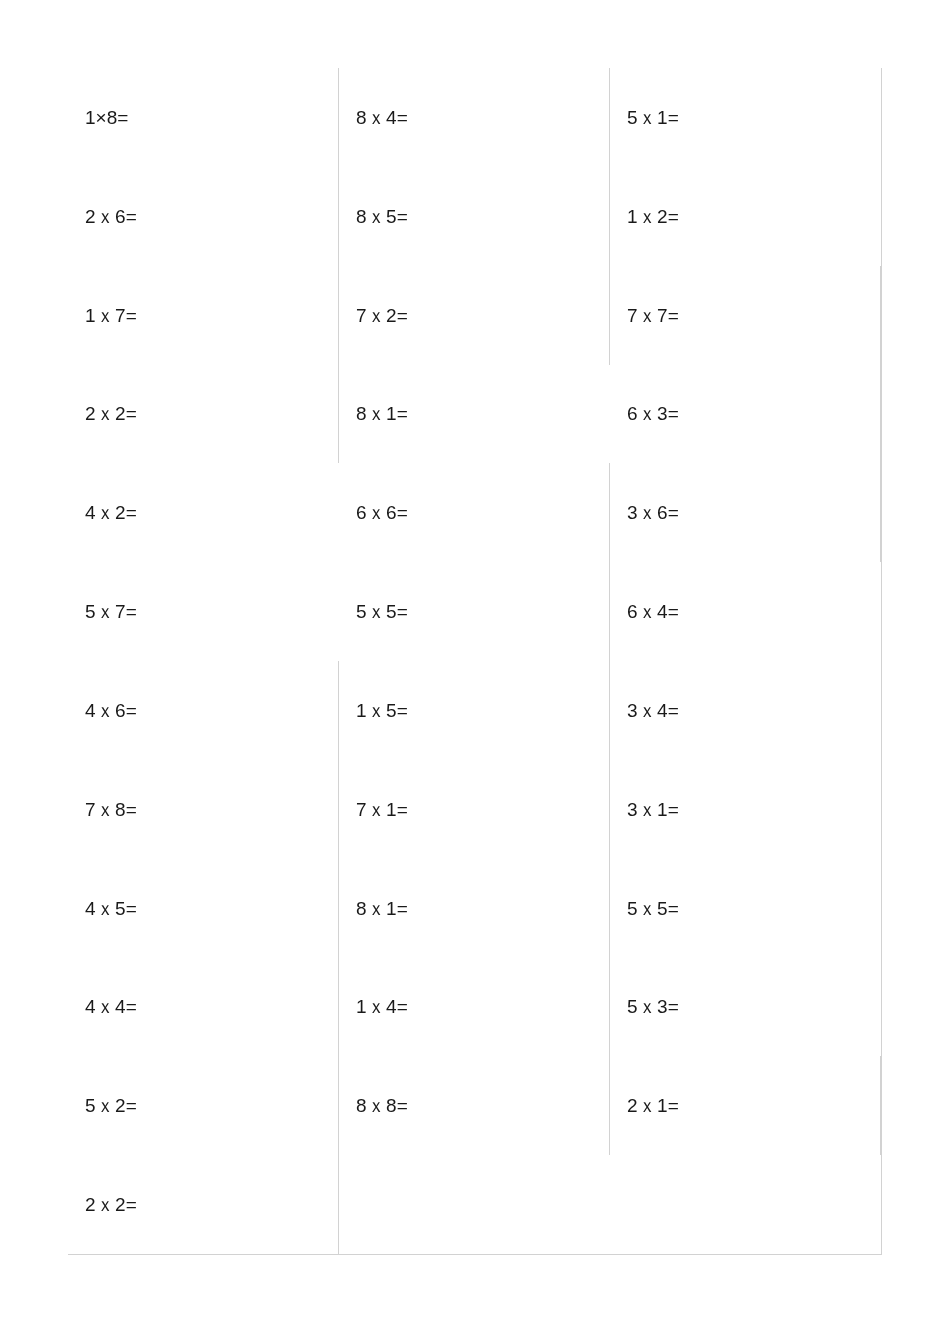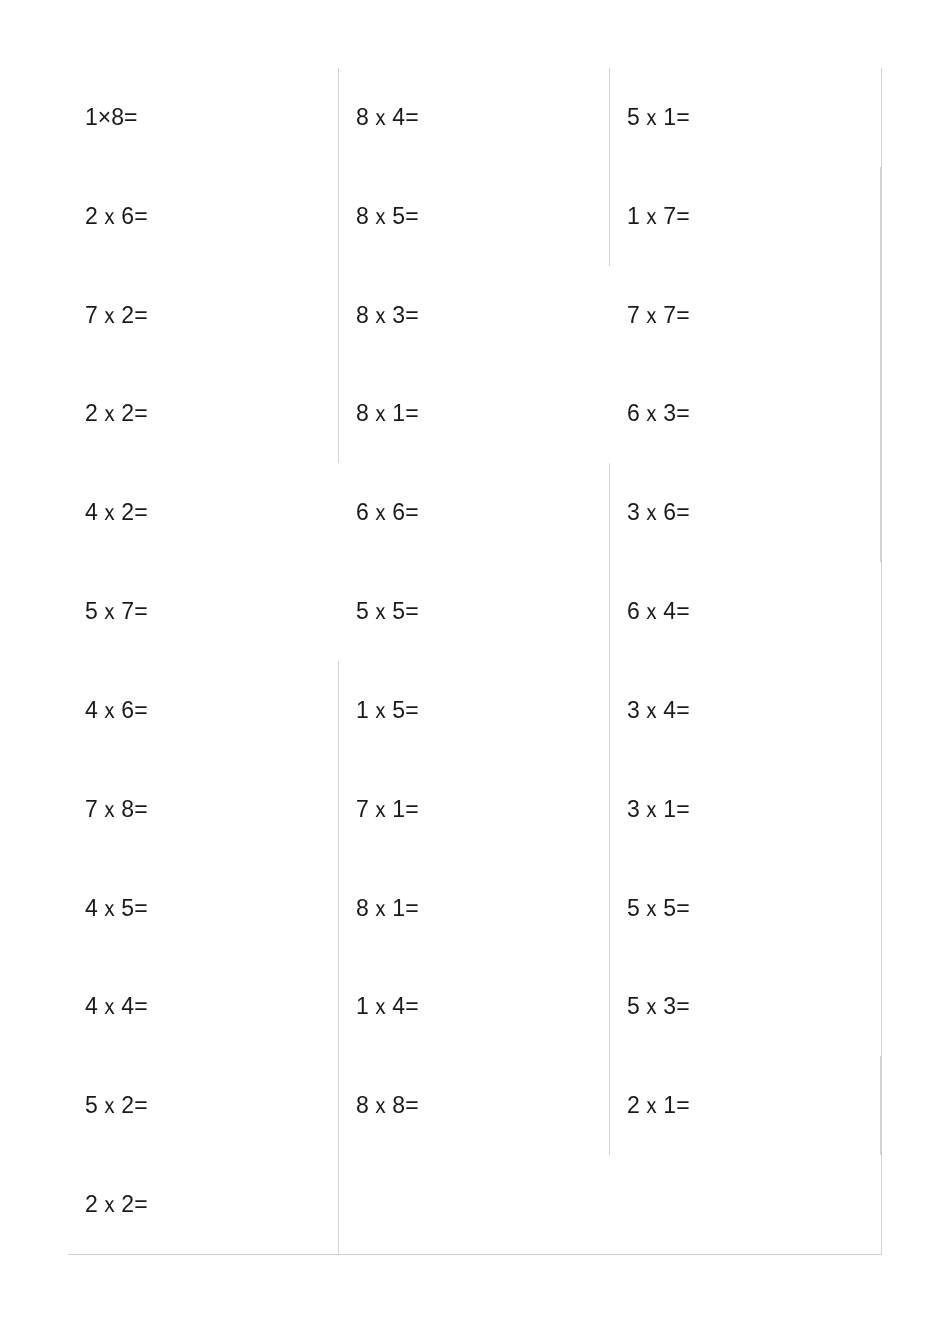--- a/index.html
+++ b/index.html
@@ -36,21 +36,21 @@
     border-right: 1px solid #d2d2d2;
     border-bottom: 1px solid #d2d2d2;
   }
 
   .cell {
     position: relative;
     box-sizing: border-box;
     display: flex;
     align-items: center;
     padding-left: 17px;
-    font-size: 23px;
+    font-size: 19px;
     line-height: 1;
     letter-spacing: 0.2px;
     color: #1a1a1a;
     white-space: nowrap;
   }
 
   
   .cell.col-0,
   .cell.col-1 {
     border-right: 1px solid #d2d2d2;
@@ -78,28 +78,28 @@
       </div>
       <div class="cell col-2">
         <span class="expr">5ｘ1=</span>
       </div>
       <div class="cell col-0">
         <span class="expr">2ｘ6=</span>
       </div>
       <div class="cell col-1">
         <span class="expr">8ｘ5=</span>
       </div>
+      <div class="cell col-2">
+        <span class="expr">1ｘ2=</span>
+      </div>
       <div class="cell col-0">
         <span class="expr">1ｘ7=</span>
       </div>
       <div class="cell col-1">
         <span class="expr">7ｘ2=</span>
-      </div>
-      <div class="cell col-2">
-        <span class="expr">8ｘ3=</span>
       </div>
       <div class="cell col-0">
         <span class="expr">7ｘ7=</span>
       </div>
       <div class="cell col-1">
         <span class="expr">2ｘ2=</span>
       </div>
       <div class="cell col-2">
         <span class="expr">8ｘ1=</span>
       </div>

